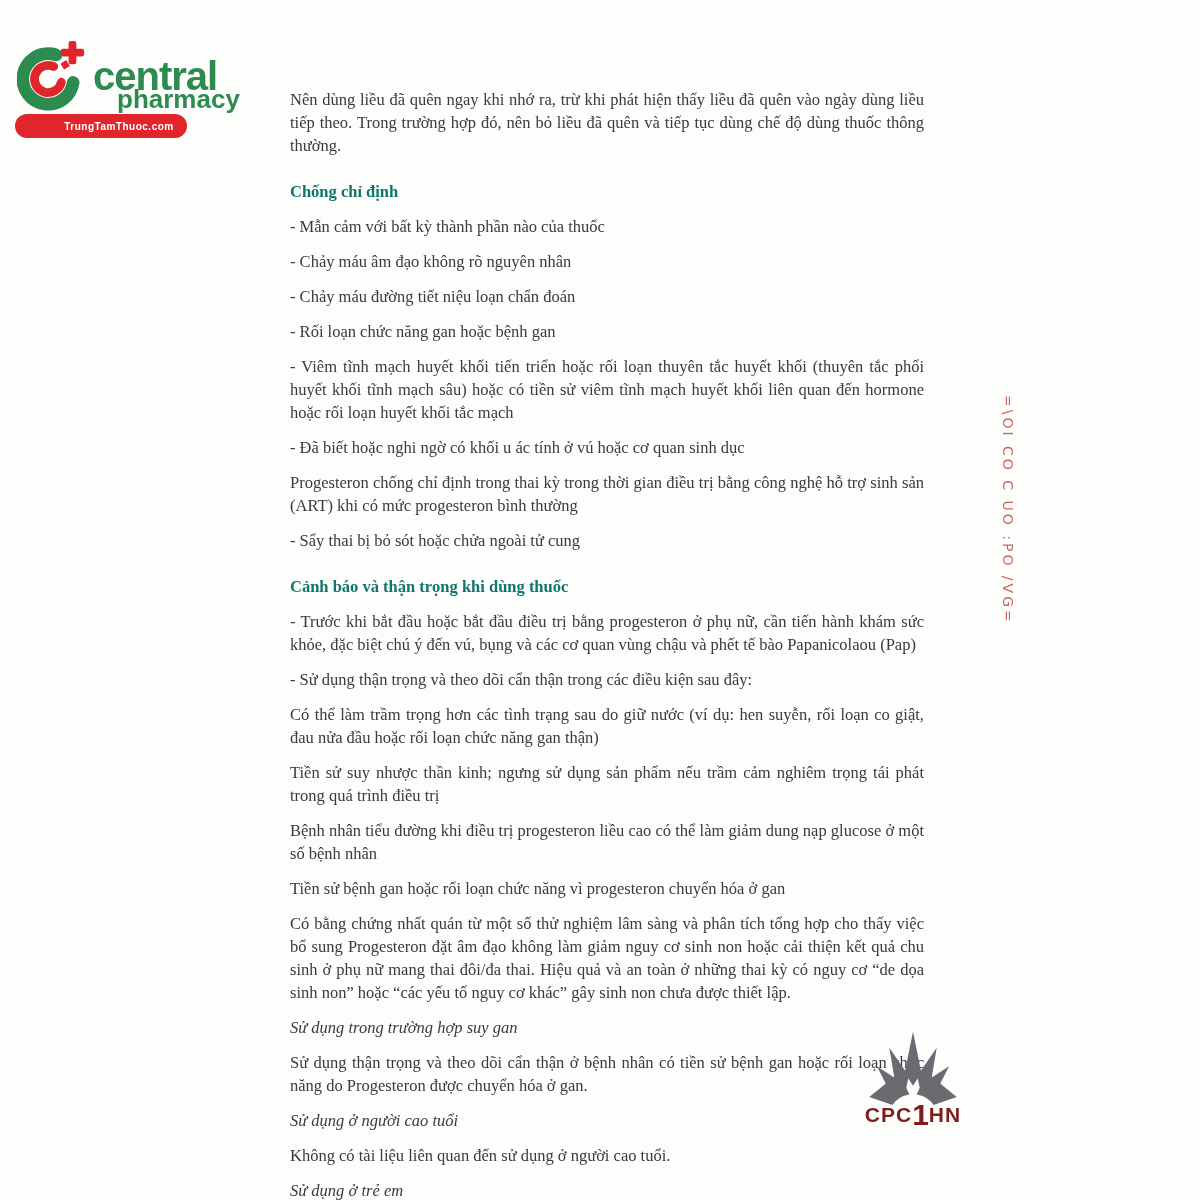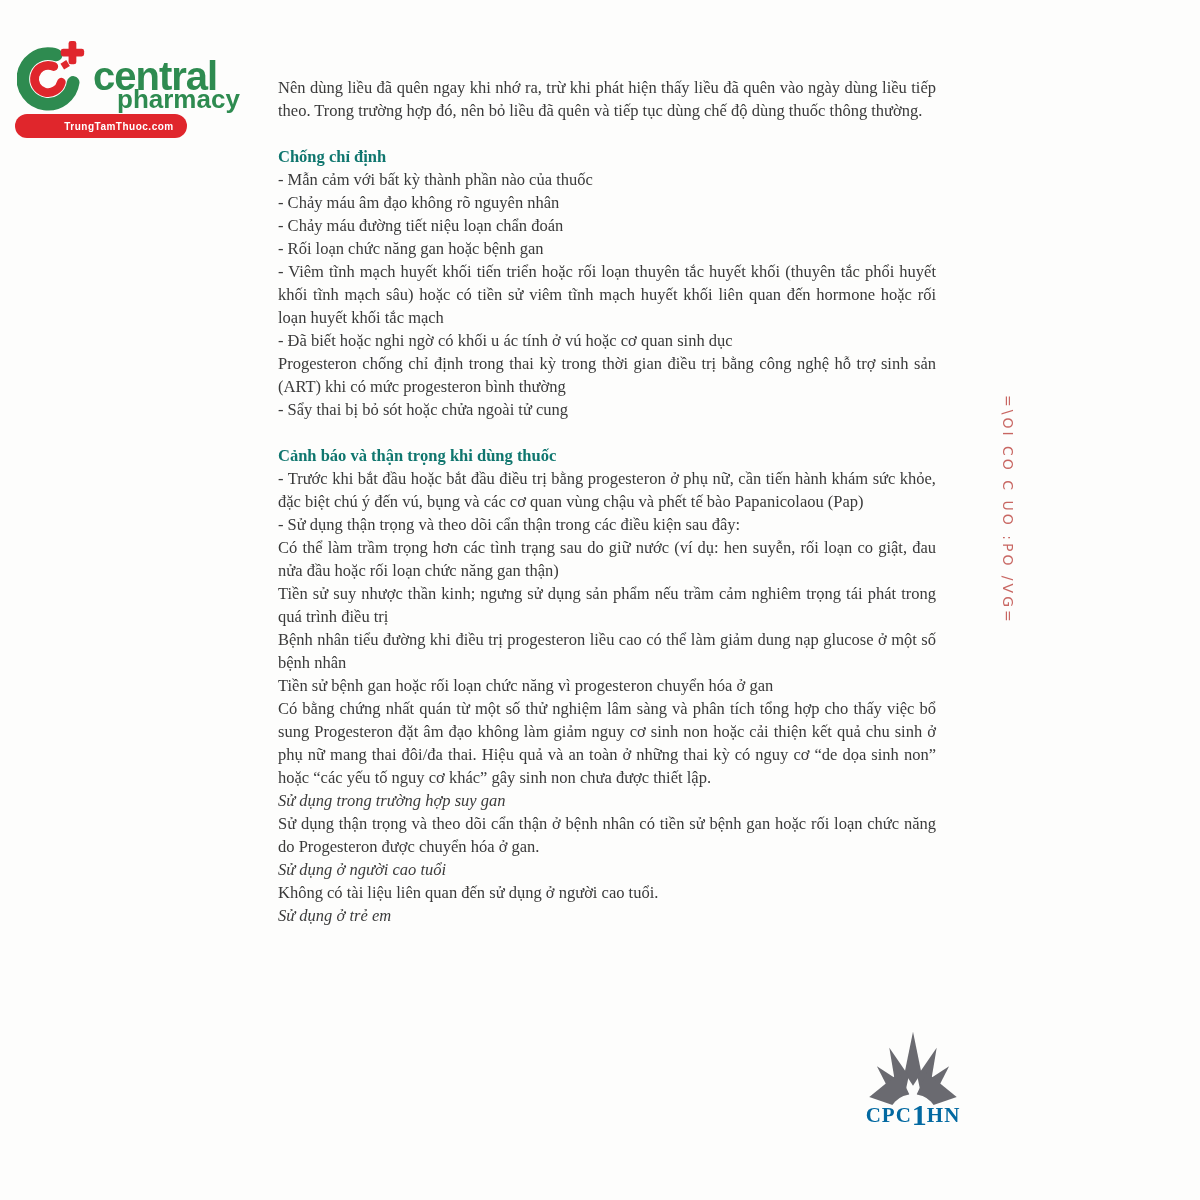--- a/index.html
+++ b/index.html
@@ -32,40 +32,40 @@
     font-family:"Liberation Sans",sans-serif;font-weight:bold;
     font-size:10px;color:#ffffff;letter-spacing:.5px;padding-left:36px;
   }
 
   
   .doc{
     position:absolute;left:278px;top:76px;width:658px;
     color:#3a3a3a;font-size:16.5px;line-height:23px;
     text-align:justify;
   }
-  .doc p{margin:0;}
+  .doc p{margin:12px;}
   .doc p.h{font-weight:bold;color:#0f766e;margin-top:23px;}
   .doc p.it{font-style:italic;}
 
   
   .stamp{
     position:absolute;left:917px;top:476px;width:180px;height:18px;
     transform:rotate(90deg);
     font-family:"DejaVu Sans",sans-serif;
     font-size:14px;letter-spacing:3px;
     color:rgba(190,75,70,0.85);
     white-space:nowrap;text-align:center;
   }
 
   
   .cpc{position:absolute;left:853px;top:1030px;width:120px;text-align:center;}
   .cpc .cpc-text{
     margin-top:-14px;
-    font-family:Liberation Serif, serif;font-weight:bold;
-    color:#0369a1;font-size:21px;letter-spacing:1px;line-height:1;
+    font-family:Liberation Sans, sans-serif;font-weight:bold;
+    color:#7f1d1d;font-size:21px;letter-spacing:1px;line-height:1;
   }
   .cpc .cpc-text .one{font-size:30px;vertical-align:-3px;letter-spacing:0;}
 </style>
 </head>
 <body>
 
 <div class="page">
 
   <div class="wm">
     <svg class="mark" width="72" height="72" viewBox="0 0 74 74">

